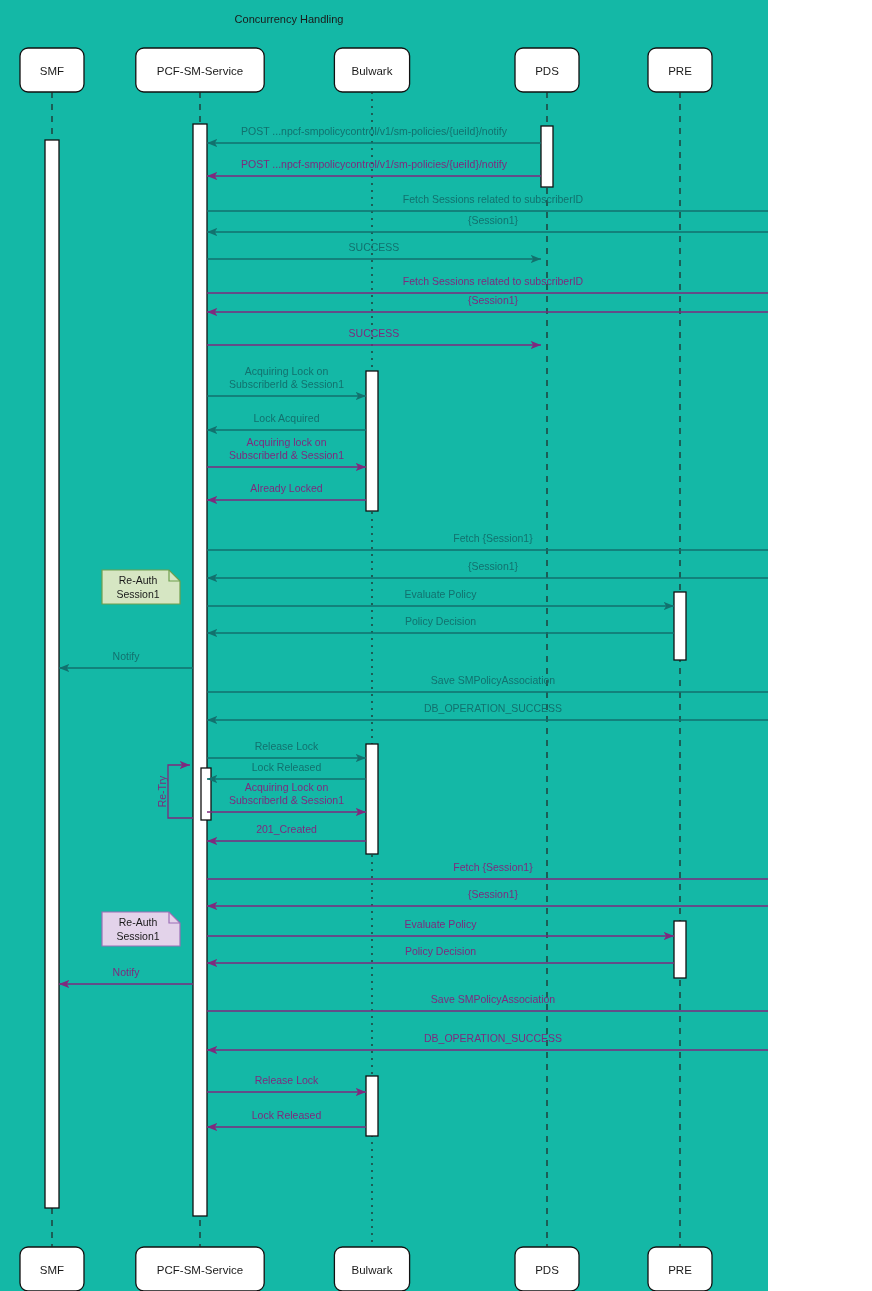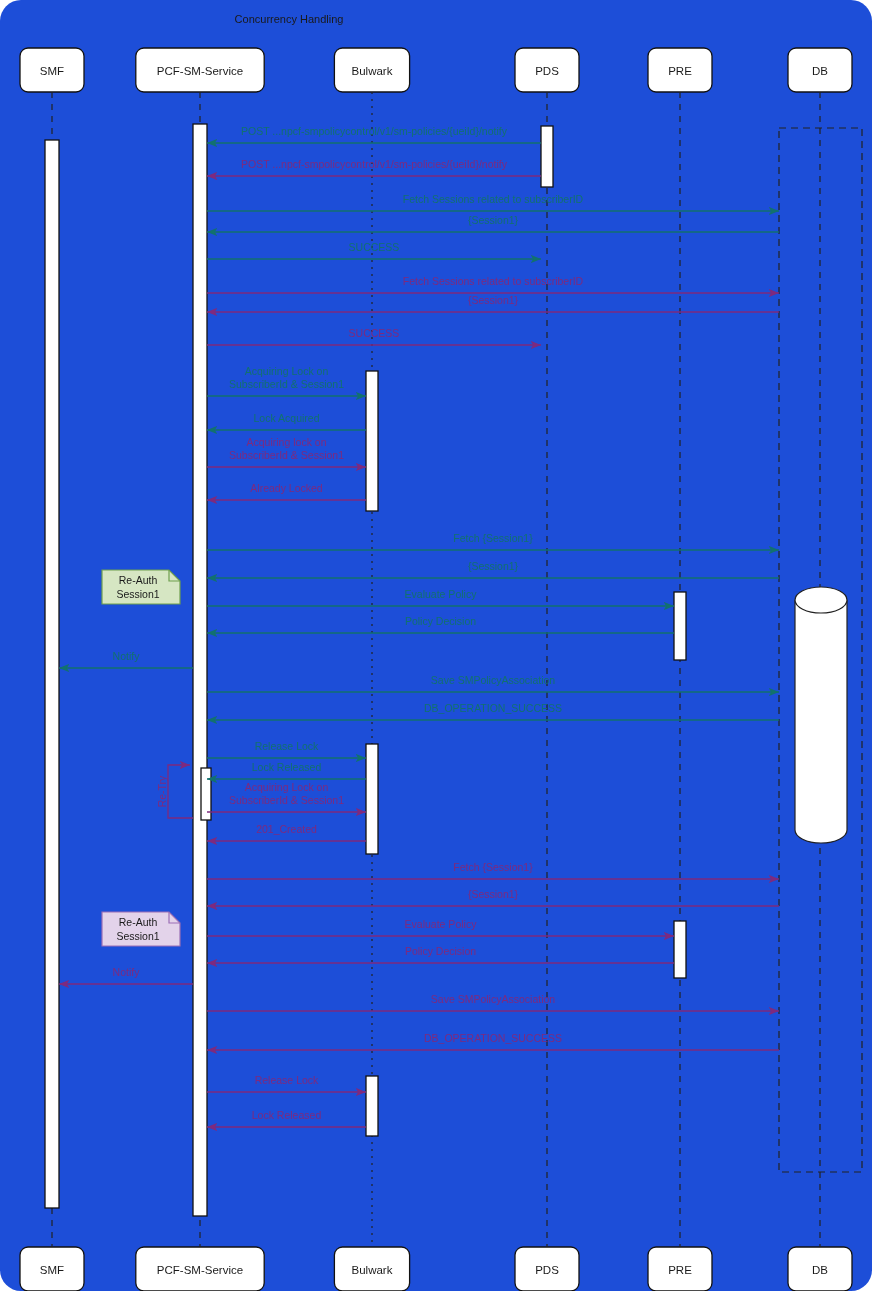--- a/index.html
+++ b/index.html
@@ -1,17 +1,17 @@
 <!DOCTYPE html>
 <html><head>
 <meta charset="utf-8">
 <style>
   html,body{margin:0;padding:0;background:#ffffff;}
   body{font-family:"Liberation Sans",sans-serif;}
-  #diagram{position:relative;width:872px;height:1291px;overflow:hidden;background:#1d4ed8;border-radius:21px;}
+  #diagram{position:relative;width:768px;height:1291px;overflow:hidden;background:#14b8a6;}
   #svg-root{position:absolute;left:0;top:0;width:872px;height:1291px;}
   .ttl{font-size:11px;fill:#1a1a1a;}
   text{font-family:"Liberation Sans",sans-serif;}
 </style>
 </head>
 <body>
 
 <div id="diagram">
   <svg id="svg-root" viewBox="0 0 872 1291">
     <defs>

